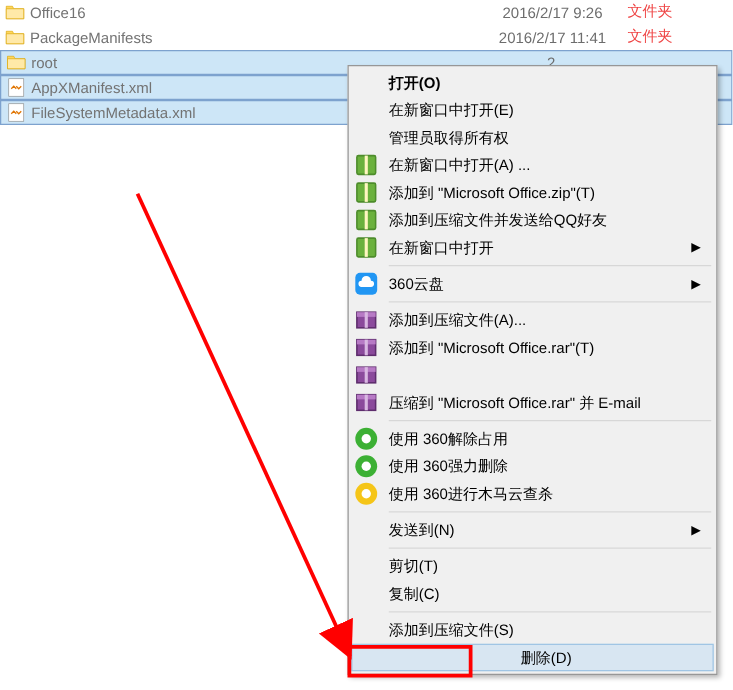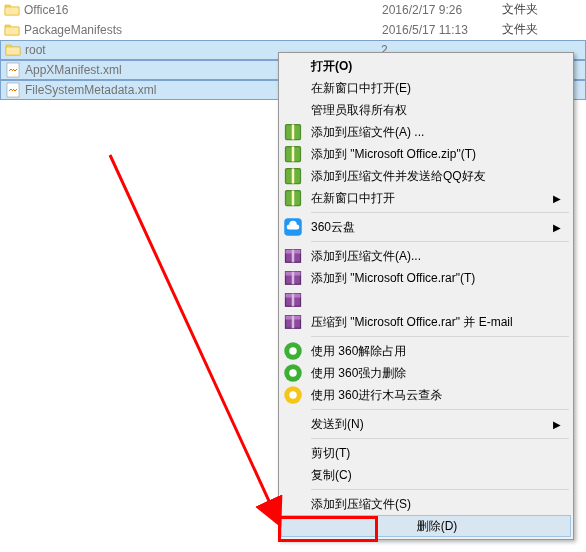--- a/index.html
+++ b/index.html
@@ -37,25 +37,25 @@
     }
     .file-row .name {
       flex: 1;
       color: #737373;
       white-space: nowrap;
       overflow: hidden;
     }
     .file-row .date {
       width: 120px;
       color: #6d6d6d;
-      text-align: left;
+      text-align: center;
     }
     .file-row .type {
       width: 80px;
-      color: #404040;
+      color: #ef4444;
       text-align: left;
     }
     .folder-icon svg { width: 16px; height: 16px; }
     .xml-icon svg { width: 16px; height: 16px; }
 
     .context-menu {
       position: absolute;
       left: 278px;
       top: 52px;
       width: 296px;
@@ -135,21 +135,21 @@
       <span class="type">文件夹</span>
     </div>
     <div class="file-row">
       <span class="icon folder-icon">
         <svg viewBox="0 0 16 16">
           <path d="M1 3h5l1 2h8v8H1z" fill="#ffd75e" stroke="#d9a400" stroke-width="0.5"></path>
           <path d="M1 5h14v8H1z" fill="#ffe9a8" stroke="#d9a400" stroke-width="0.5"></path>
         </svg>
       </span>
       <span class="name">PackageManifests</span>
-      <span class="date">2016/5/17 11:13</span>
+      <span class="date">2016/2/17 11:41</span>
       <span class="type">文件夹</span>
     </div>
     <div class="file-row selected">
       <span class="icon folder-icon">
         <svg viewBox="0 0 16 16">
           <path d="M1 3h5l1 2h8v8H1z" fill="#ffd75e" stroke="#d9a400" stroke-width="0.5"></path>
           <path d="M1 5h14v8H1z" fill="#ffe9a8" stroke="#d9a400" stroke-width="0.5"></path>
         </svg>
       </span>
       <span class="name">root</span>
@@ -193,21 +193,21 @@
       <span class="menu-icon"></span>
       <span class="menu-label">管理员取得所有权</span>
     </div>
     <div class="menu-item">
       <span class="menu-icon">
         <svg viewBox="0 0 16 16">
           <rect x="2" y="2" width="12" height="12" rx="1" fill="#6bb13d" stroke="#4d8c2b"></rect>
           <rect x="7" y="2" width="2" height="12" fill="#fff6c0"></rect>
         </svg>
       </span>
-      <span class="menu-label">添加到压缩文件(A) ...</span>
+      <span class="menu-label">在新窗口中打开(A) ...</span>
     </div>
     <div class="menu-item">
       <span class="menu-icon">
         <svg viewBox="0 0 16 16">
           <rect x="2" y="2" width="12" height="12" rx="1" fill="#6bb13d" stroke="#4d8c2b"></rect>
           <rect x="7" y="2" width="2" height="12" fill="#fff6c0"></rect>
         </svg>
       </span>
       <span class="menu-label">添加到 "Microsoft Office.zip"(T)</span>
     </div>

